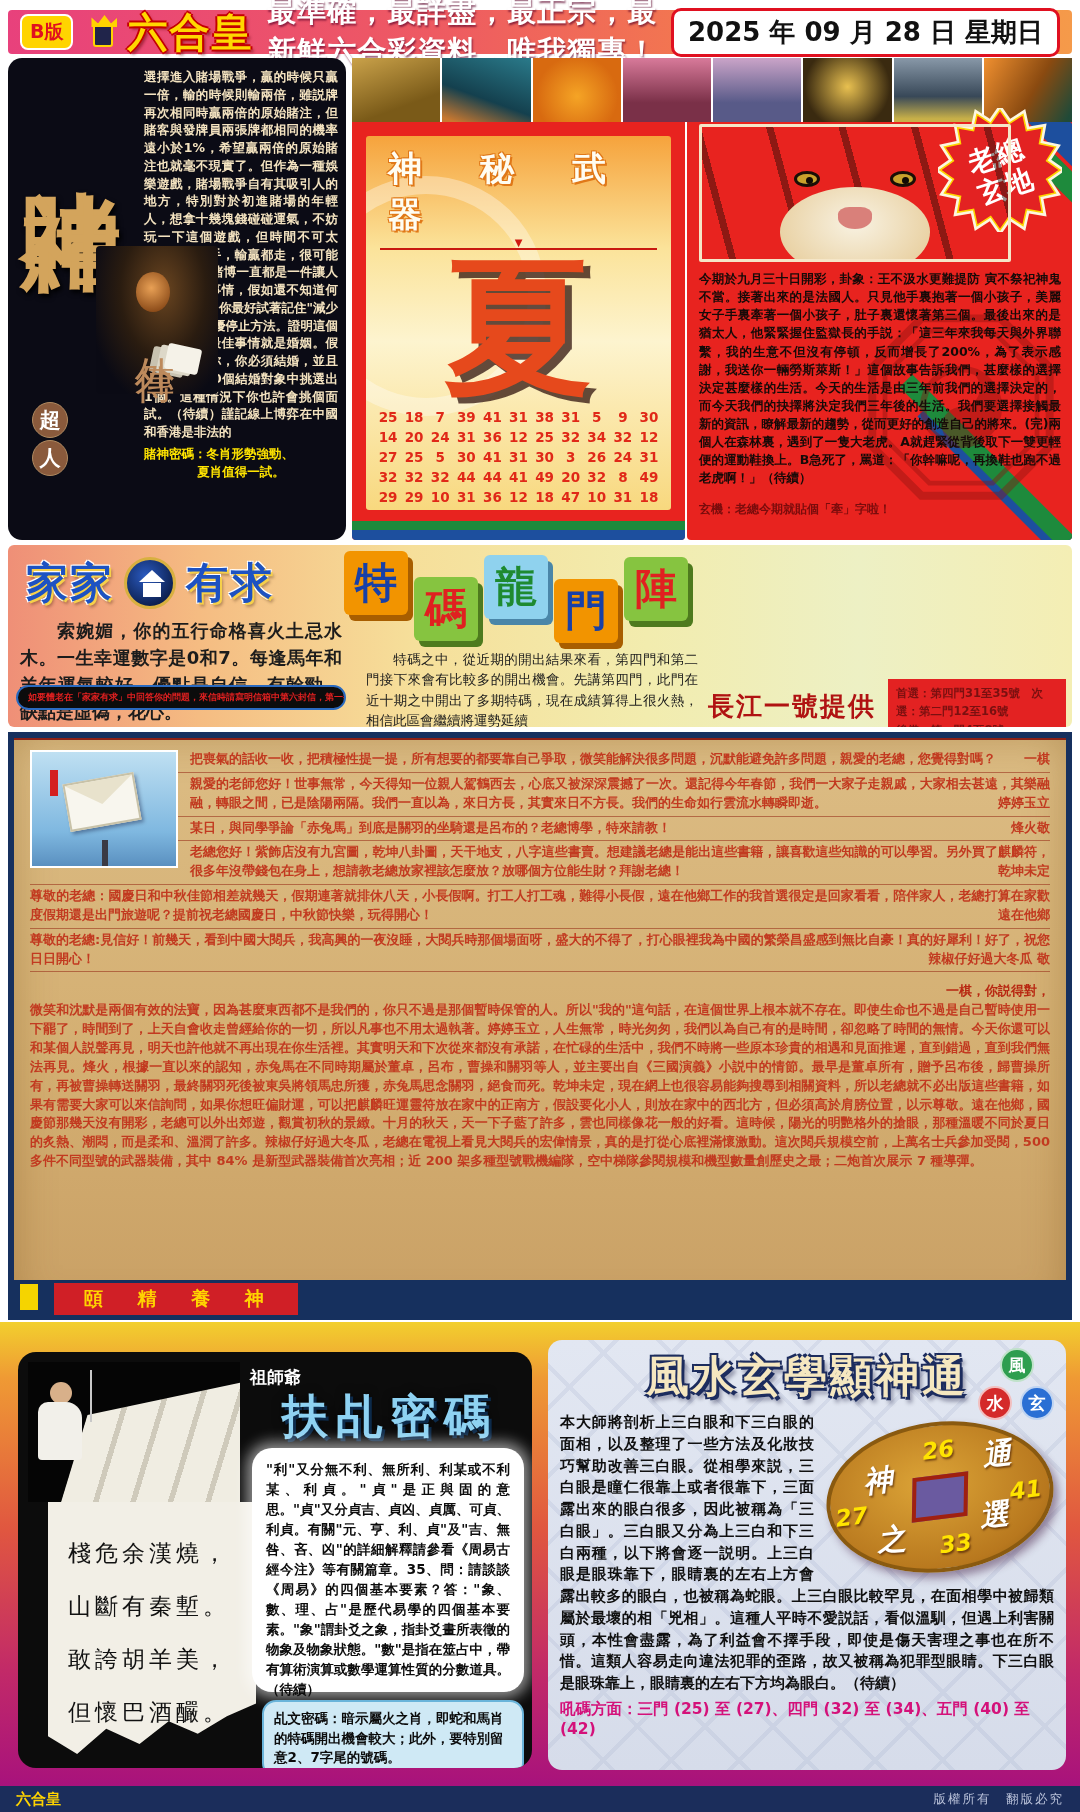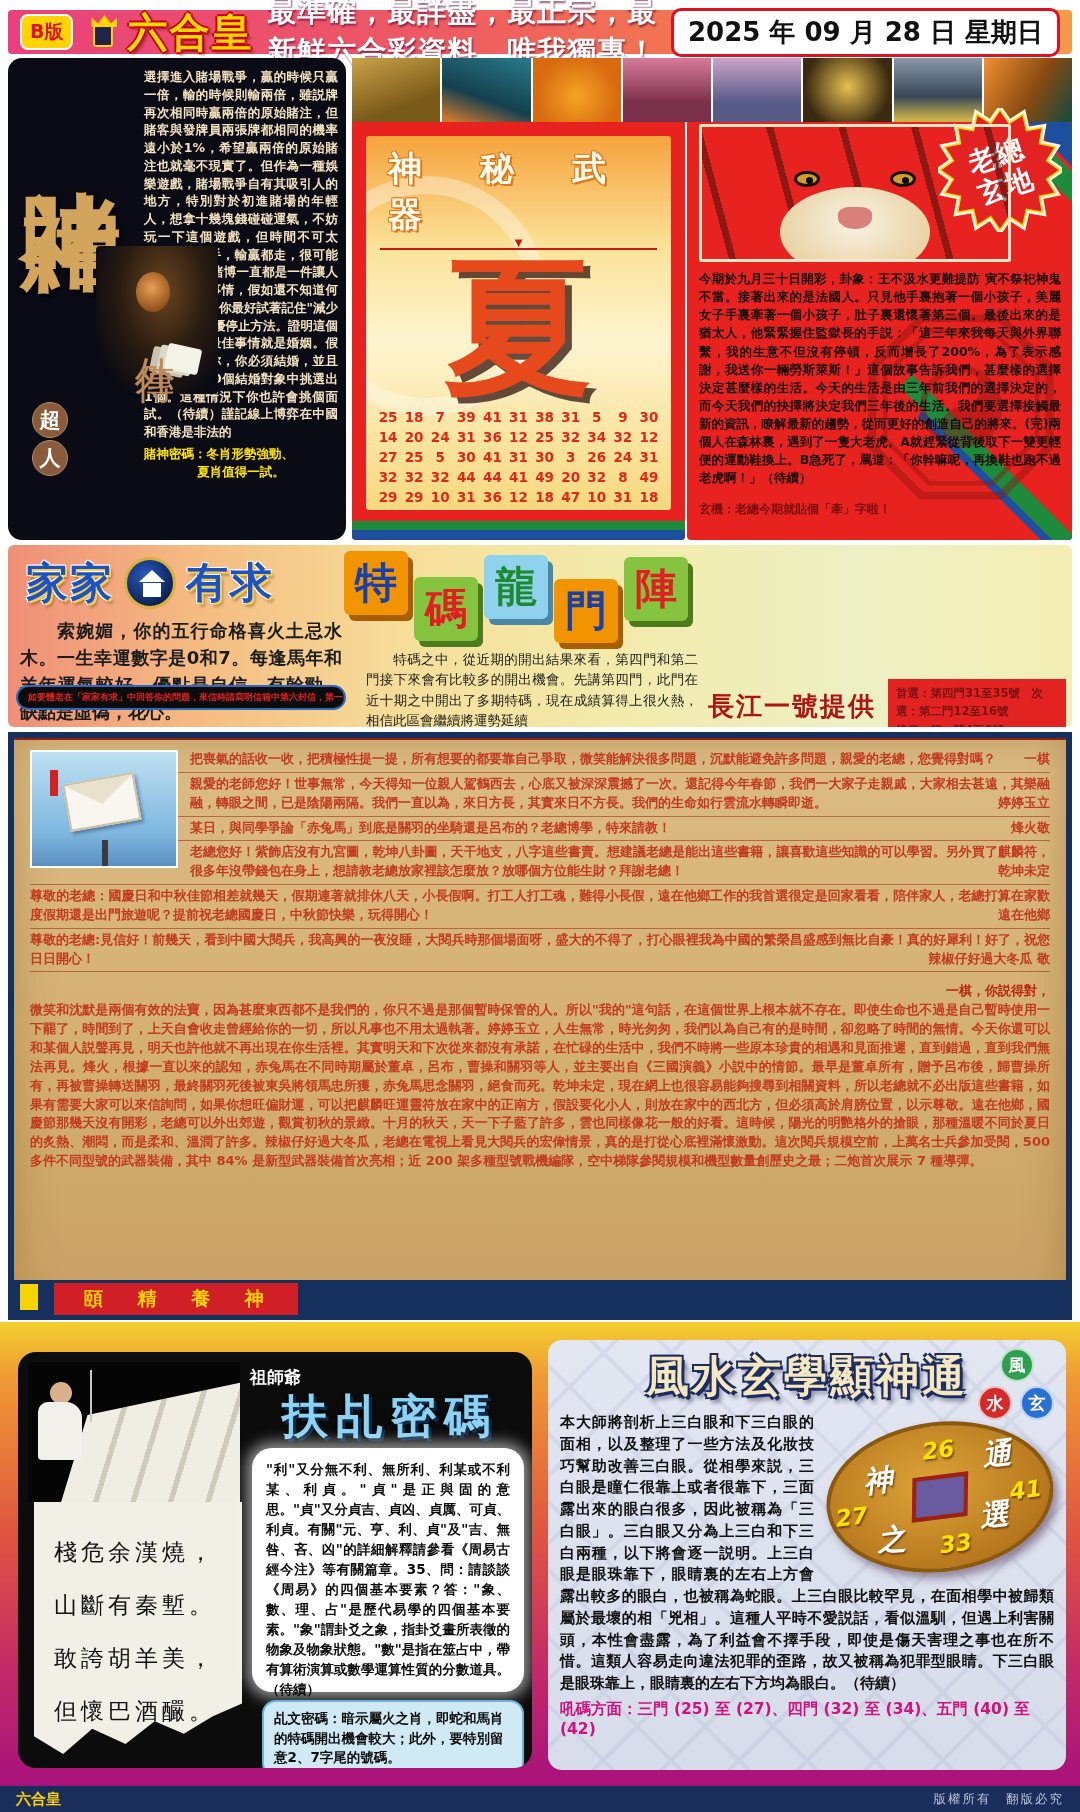--- a/index.html
+++ b/index.html
@@ -151,23 +151,23 @@
     background:linear-gradient(180deg,#f2cf2e 0%,#ef9a34 12%,#e05640 45%,#c22a68 75%,#a8127c 100%)}
 
   #planchette{position:absolute;left:18px;top:1352px;width:514px;height:416px;background:#0c0c0c;border-radius:18px;overflow:hidden}
   #master-label{position:absolute;left:232px;top:14px;color:#fff;font-weight:900;font-size:17px;z-index:4}
   #master-art{position:absolute;left:10px;top:10px;width:212px;height:140px;background:#050505;overflow:hidden}
   #master-art .slabs{position:absolute;left:40px;top:36px;width:200px;height:120px;transform:skewY(-12deg) skewX(-18deg);
     background:repeating-linear-gradient(90deg,#f0ede2 0 34px,#cfcabb 34px 40px)}
   #master-art .head{position:absolute;left:22px;top:20px;width:22px;height:22px;border-radius:50%;background:#d8b08a}
   #master-art .body{position:absolute;left:10px;top:40px;width:44px;height:58px;border-radius:10px 16px 4px 4px;background:#f2f0ea}
   #master-art .stick{position:absolute;left:62px;top:8px;width:2px;height:52px;background:#c8c8c8}
-  #poem-slab{position:absolute;left:16px;top:150px;width:208px;height:252px;background:#f2efe6;
+  #poem-slab{position:absolute;left:30px;top:150px;width:208px;height:252px;background:#f2efe6;
     clip-path:polygon(0 0,100% 0,100% 80%,86% 85%,72% 92%,58% 87%,44% 96%,28% 90%,14% 100%,0 93%);
-    padding:26px 20px;font-family:Liberation Mono, monospace}
+    padding:26px 20px;font-family:Liberation Serif, serif}
   .poem-line{font-size:23px;color:#111;line-height:2.3;letter-spacing:4px}
   #fuji-title{position:absolute;left:238px;top:34px;width:268px;text-align:center;font-size:46px;font-weight:900;
     color:#8ed2f2;letter-spacing:8px;text-shadow:3px 3px 0 #0c2a4a,0 0 10px rgba(0,0,0,.8)}
   #fuji-box{position:absolute;left:234px;top:96px;width:272px;height:244px;background:#fff;border-radius:20px;
     box-shadow:0 0 14px 6px rgba(255,255,255,.55);padding:12px 14px;color:#0c0c0c;font-size:13.5px;
     line-height:1.48;text-align:justify;font-weight:600}
   #fuji-code{position:absolute;left:244px;top:348px;width:262px;background:#cfe9f5;border:2px solid #6ab4da;
     border-radius:14px;padding:7px 10px;color:#0c0c0c;font-size:13.5px;font-weight:700;line-height:1.45}
 
   #fengshui{position:absolute;left:548px;top:1340px;width:518px;height:430px;border-radius:14px;overflow:hidden;

